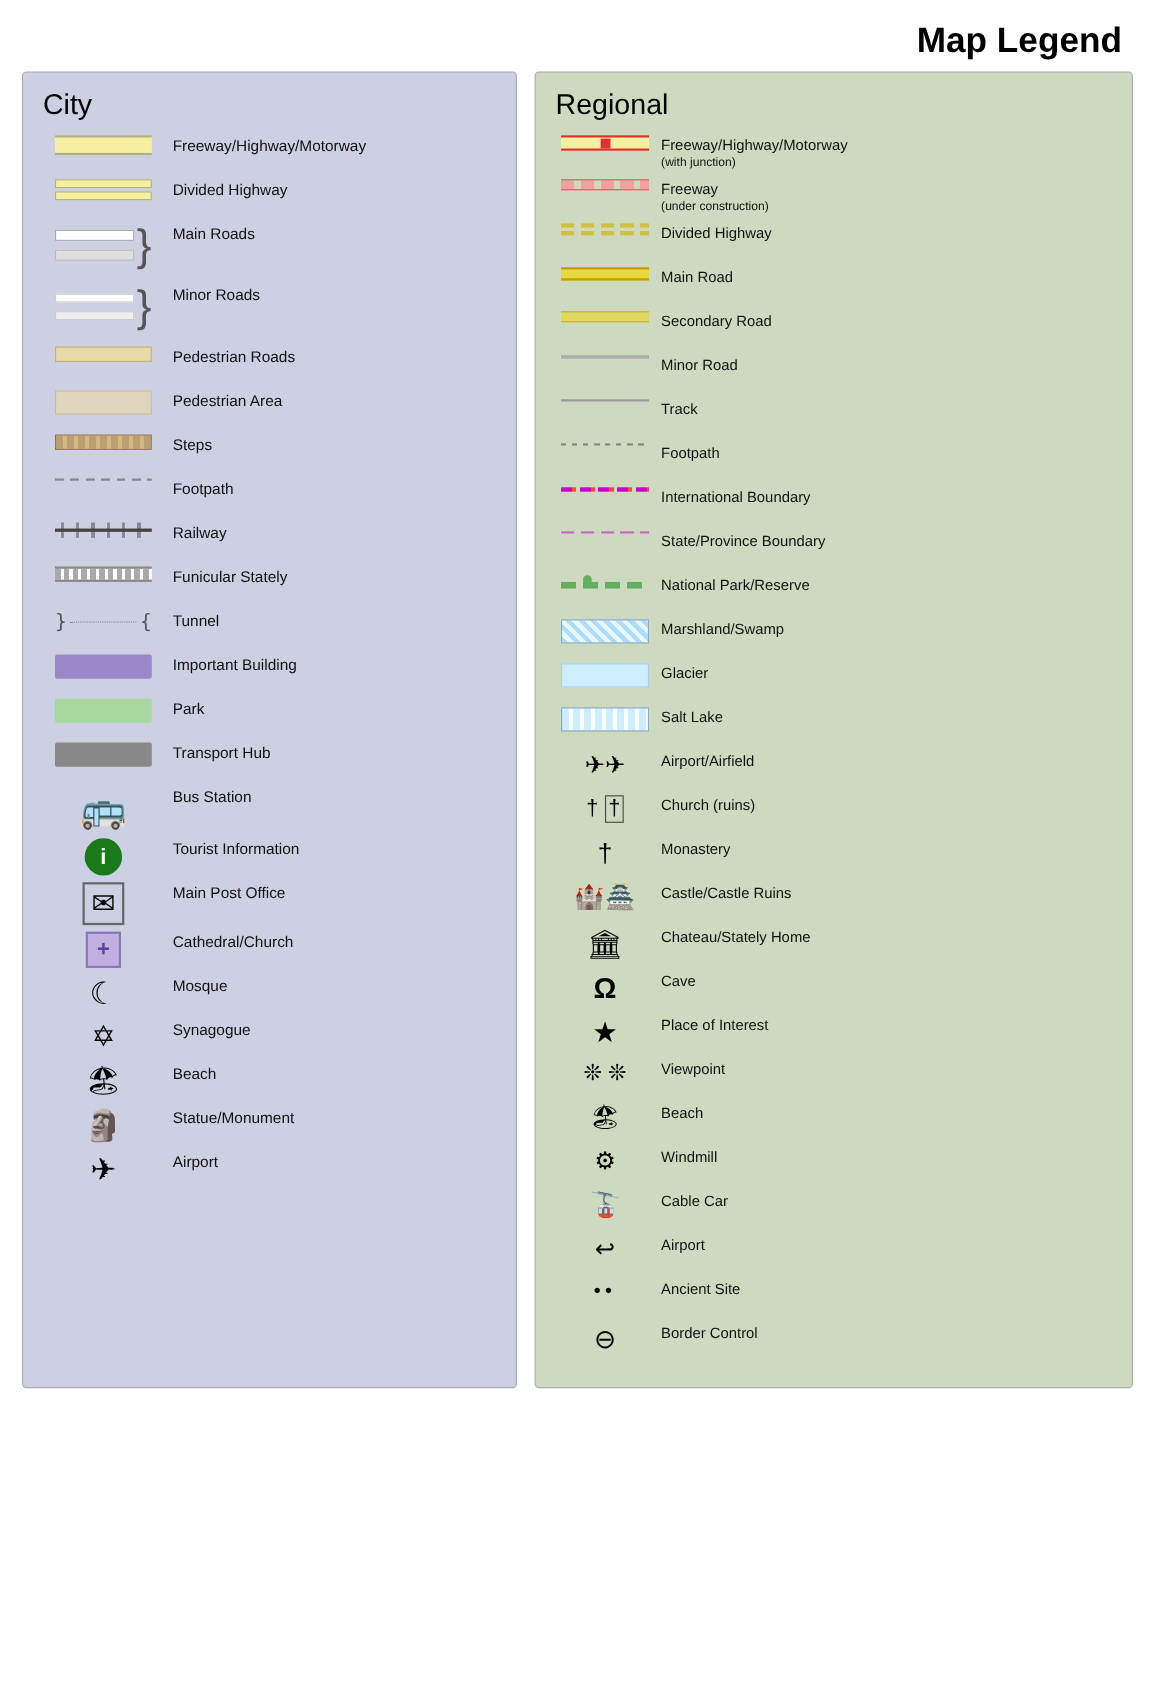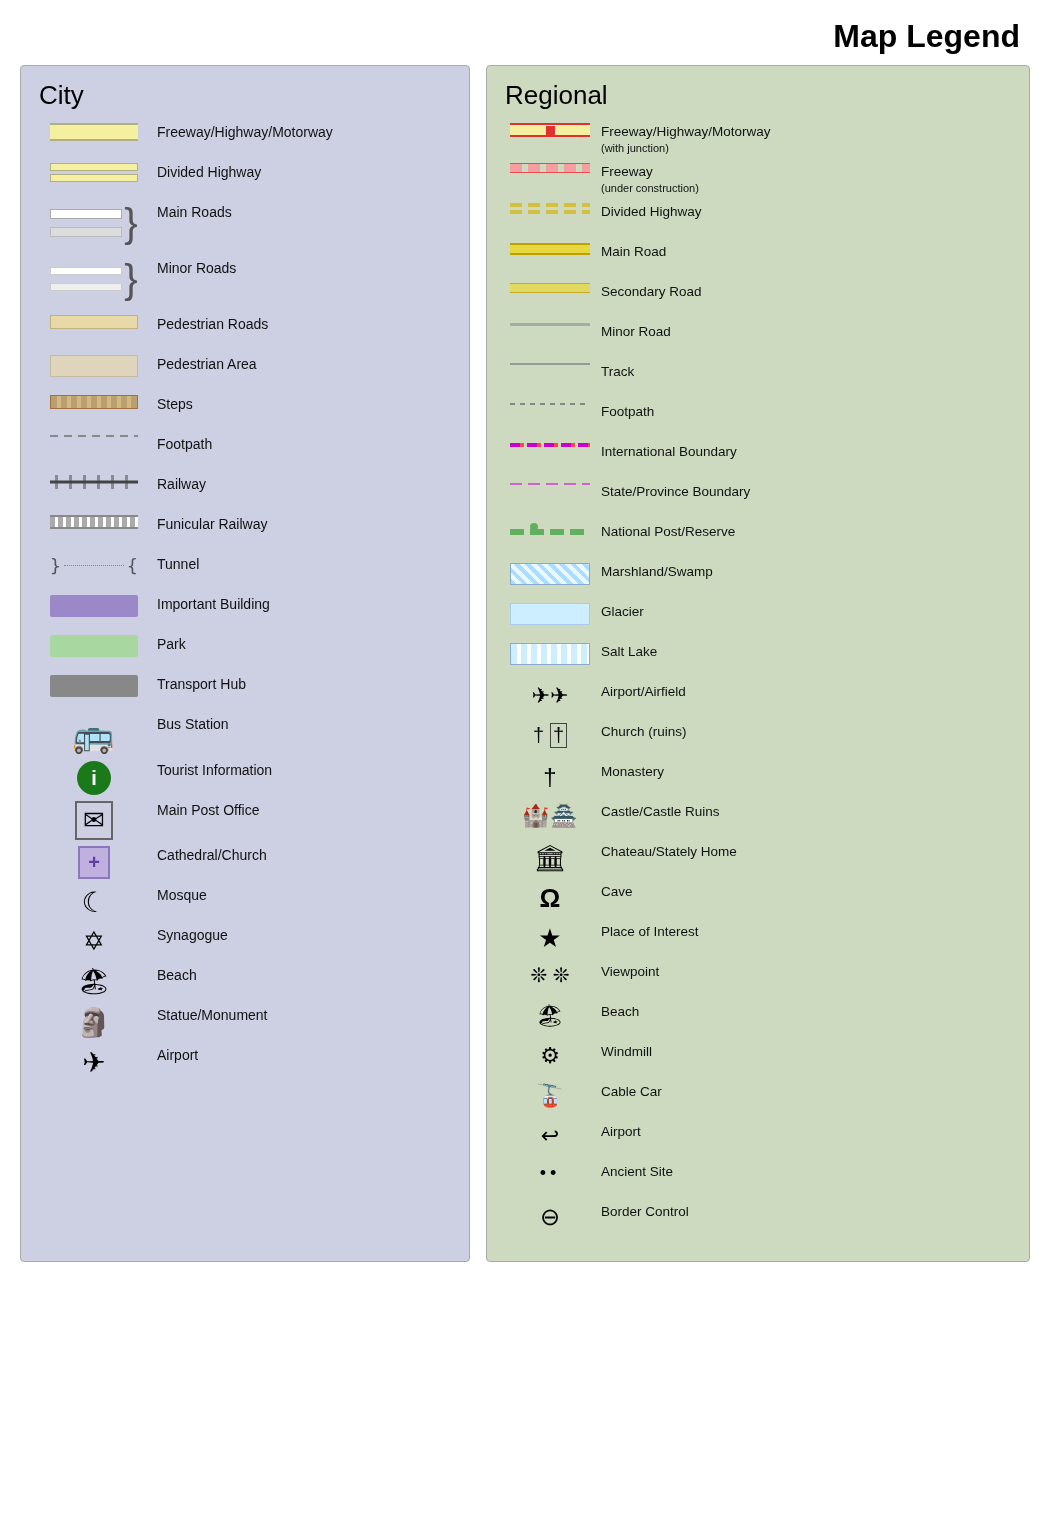--- a/index.html
+++ b/index.html
@@ -195,21 +195,21 @@
           <div style="width:100%;height:14px;background:repeating-linear-gradient(90deg,transparent 0px,transparent 5px,#444 5px,#444 8px,transparent 8px,transparent 14px);position:absolute;opacity:0.5;"></div>
         </div>
       </div>
       <div class="label-cell">Railway</div>
     </div>
 
     <div class="legend-row">
       <div class="symbol-cell">
         <div style="width:88px;height:14px;background:repeating-linear-gradient(90deg,#aaa 0px,#aaa 5px,#fff 5px,#fff 8px);border-top:2px solid #888;border-bottom:2px solid #888;"></div>
       </div>
-      <div class="label-cell">Funicular Railway</div>
+      <div class="label-cell">Funicular Stately</div>
     </div>
 
     <div class="legend-row">
       <div class="symbol-cell">
         <div style="width:88px;height:20px;display:flex;align-items:center;justify-content:space-between;">
           <span style="font-size:18px;color:#555;font-family:monospace;">}</span>
           <div style="flex:1;height:1px;border-top:1.5px dotted #888;margin:0 3px;"></div>
           <span style="font-size:18px;color:#555;font-family:monospace;transform:scaleX(-1);display:inline-block;">}</span>
         </div>
       </div>
@@ -386,21 +386,21 @@
       <div class="reg-label-cell">State/Province Boundary</div>
     </div>
 
     <div class="legend-row">
       <div class="reg-symbol-cell">
         <div style="width:80px;height:18px;position:relative;display:flex;align-items:center;">
           <div style="width:80px;height:6px;background:repeating-linear-gradient(90deg,#60b060 0px,#60b060 14px,transparent 14px,transparent 20px);position:absolute;"></div>
           <div style="width:8px;height:8px;background:#60b060;border-radius:50%;position:absolute;top:0px;left:20px;"></div>
         </div>
       </div>
-      <div class="reg-label-cell">National Post/Reserve</div>
+      <div class="reg-label-cell">National Park/Reserve</div>
     </div>
 
 
     <div class="legend-row">
       <div class="reg-symbol-cell">
         <div style="width:80px;height:22px;background:repeating-linear-gradient(45deg,#aaddff 0px,#aaddff 4px,#eaf8ff 4px,#eaf8ff 8px);border:1.5px solid #88aacc;"></div>
       </div>
       <div class="reg-label-cell">Marshland/Swamp</div>
     </div>
 

